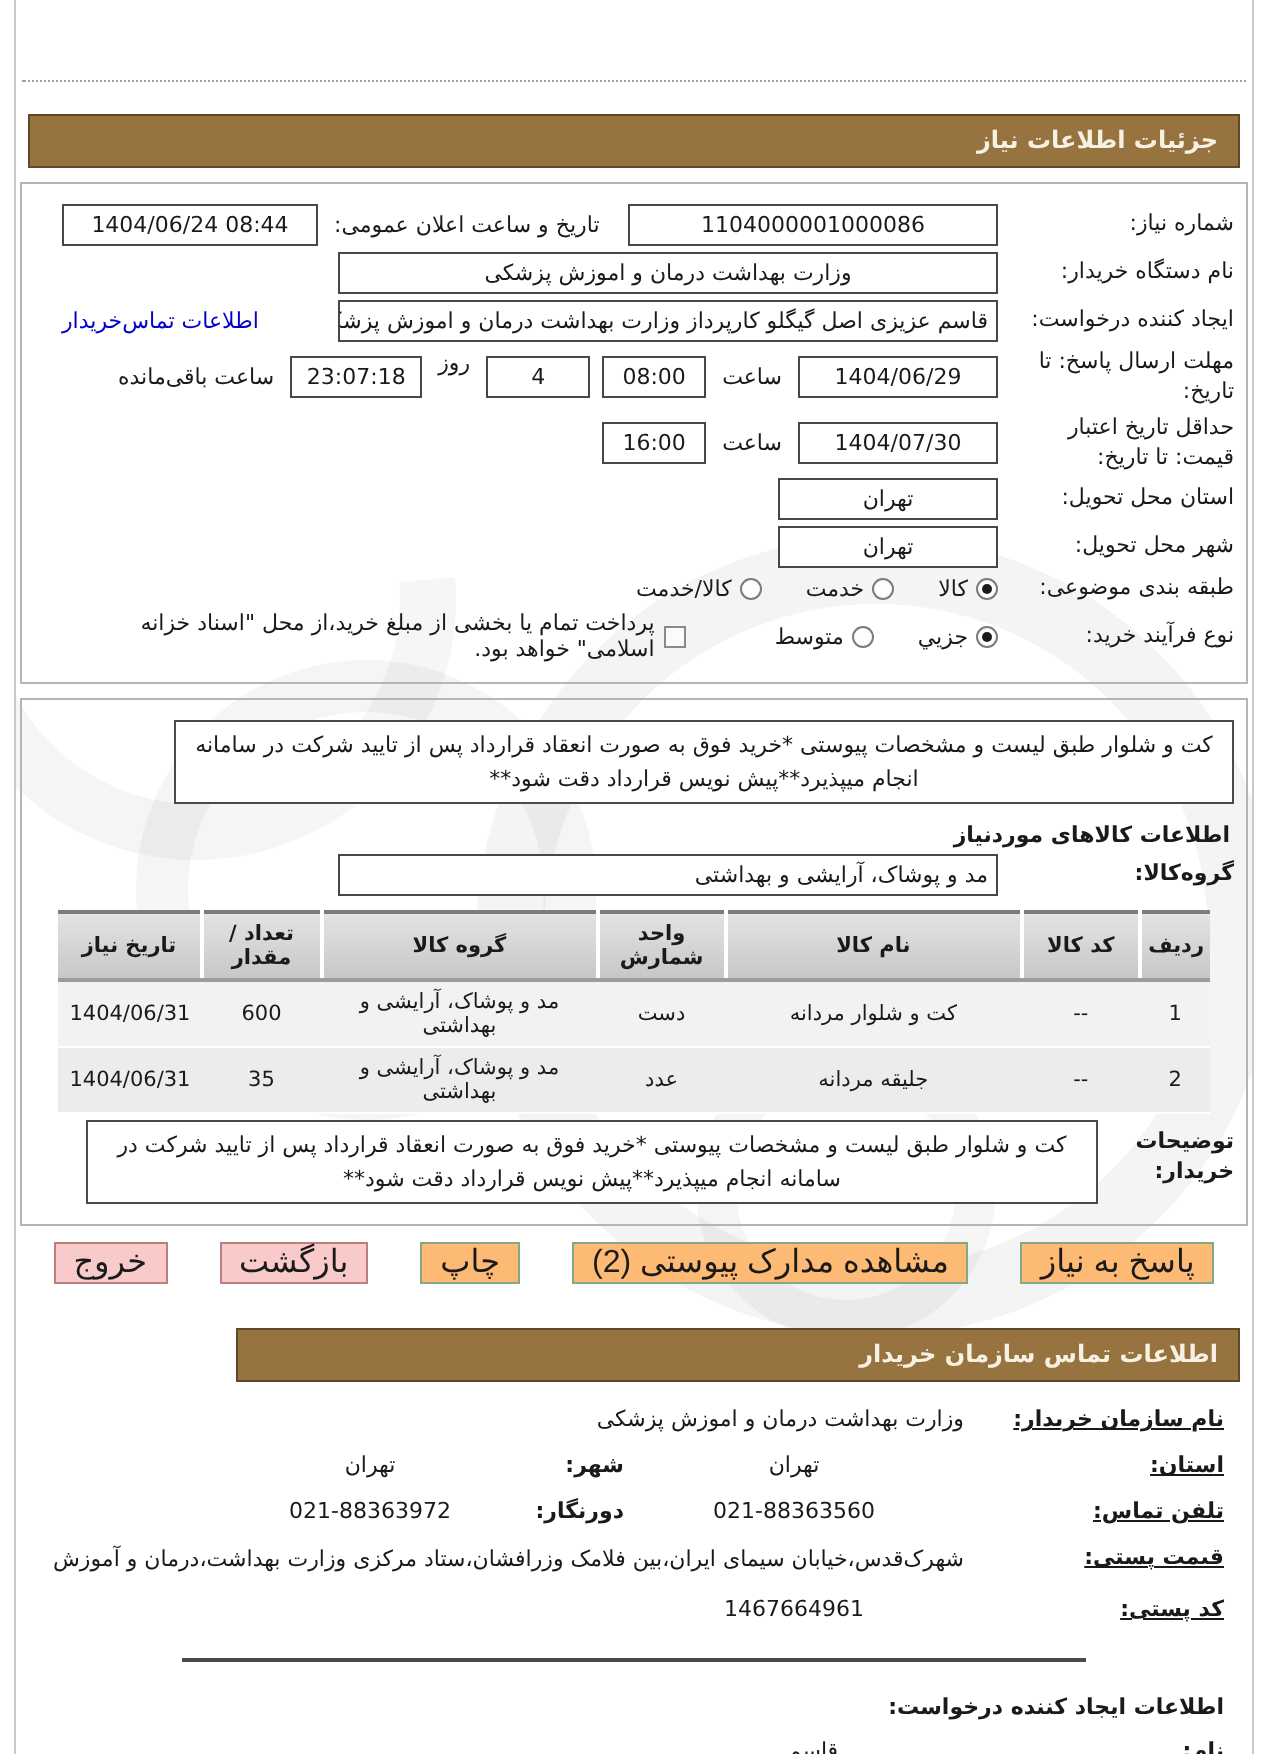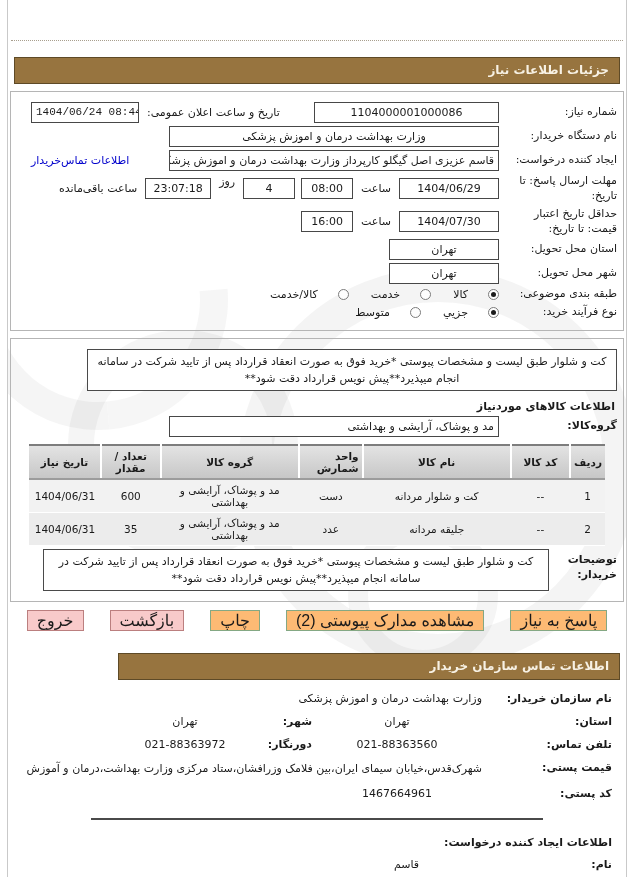--- a/index.html
+++ b/index.html
@@ -40,62 +40,62 @@
   .row { display:flex; align-items:center; margin:3px 0; gap:6px; padding-left:14px; }
   .lbl { flex:0 0 112px; line-height:1.35; }
   .lbl-inline { margin:0 2px; }
   .bold { font-weight:bold; }
   .input {
     border:1px solid #474747; background:#fff; min-height:19px; line-height:17px;
     padding:1px 4px; white-space:nowrap; overflow:hidden;
   }
   .ltr { direction:ltr; unicode-bidi:embed; }
   .center { text-align:center; }
-  .w180 { width:185px; } .w110 { width:108px;font-family:Liberation Mono, monospace; } .w330 { width:330px; flex:0 0 330px; }
+  .w180 { width:185px; } .w110 { width:128px; } .w330 { width:330px; flex:0 0 330px; }
   .w100 { width:100px; } .w55 { width:52px; } .w65 { width:66px; } .w-city { width:110px; }
   .push-left { margin-right:auto; }
   .link { color:#0000cc; cursor:pointer; white-space:nowrap; margin-right:auto; }
   .raised { position:relative; top:-7px; }
 
   .radio { width:11px; height:11px; border:1px solid #7b7b7b; border-radius:50%;
            display:inline-block; background:#fdfdfd; position:relative; flex:0 0 auto; }
   .radio.checked::after { content:""; position:absolute; inset:2px; background:#1c1c1c; border-radius:50%; }
-  .opt { display:inline-flex; align-items:center; gap:20px; margin-left:16px; }
+  .opt { display:inline-flex; align-items:center; gap:4px; margin-left:16px; }
   .checkbox { width:11px; height:11px; border:1px solid #8a8a8a; display:inline-block;
               background:#fbfbfb; flex:0 0 auto; }
   .chk-group { display:inline-flex; align-items:center; gap:5px; margin-right:22px; }
 
   .desc-row { align-items:flex-start; padding-left:70px; }
   .desc-row .lbl { flex:0 0 72px; padding-top:8px; }
   .notes-row { align-items:flex-start; padding-left:26px; }
   .notes-row .lbl { flex:0 0 62px; padding-top:4px; }
   .descbox { flex:1; border:1px solid #4a4a4a; padding:3px 8px; text-align:center; line-height:1.55; background:#fff; }
 
   .goods-title { font-weight:bold; margin:9px 2px 2px; }
 
   table.goods { width:96%; margin:7px auto 2px; border-collapse:collapse; font-size:10.5px;
                 border-top:2px solid #7d7d7d; }
   table.goods th { background:linear-gradient(#e3e3e3,#c7c7c7); font-weight:bold;
                    padding:4px 3px; border-left:2px solid #fff; border-bottom:2px solid #9c9c9c; }
   table.goods th:last-child { border-left:none; }
   table.goods td { padding:4px 3px; text-align:center; border-bottom:1px solid #fff; }
   table.goods tbody tr:nth-child(odd) { background:#f2f2f2; }
   table.goods tbody tr:nth-child(even) { background:#ececec; }
-  .col-row{width:34px;} .col-code{width:60px;} .col-name{width:150px;} .col-unit{width:64px;text-align:right;}
+  .col-row{width:34px;} .col-code{width:60px;} .col-name{width:150px;} .col-unit{width:64px;}
   .col-group{width:140px;} .col-qty{width:60px;} .col-date{width:72px;}
 
   .actions { display:flex; justify-content:center; gap:26px; margin:8px 0 0; direction:rtl; }
   .btn { border:1px solid #8a8a8a; padding:2px 9px; font-size:16px; line-height:15px;
          cursor:pointer; white-space:nowrap; color:#1a1a1a; }
   .btn-green { background:#fdba74; border-color:#84a884; }
   .btn-pink  { background:#f8caca; border-color:#bb7f7f; }
 
   .contact { margin-top:12px; }
   .c-row { display:flex; align-items:flex-start; margin:10px 14px 0 10px; }
-  .c-lbl { font-weight:bold; flex:0 0 130px; }
+  .c-lbl { font-weight:bold; flex:0 0 130px;text-decoration:underline; }
   .c-lbl-2 { font-weight:bold; flex:0 0 72px; }
   .c-val { flex:0 0 170px; text-align:center; }
   .c-val-2 { flex:0 0 110px; text-align:center; }
   .c-val-wide { flex:1; line-height:1.4; }
 
   .divider-solid { border-top:2px solid #4a4a4a; width:452px; margin:18px auto 0; }
 
   .creator { margin-top:16px; }
   .creator-title { font-weight:bold; margin:0 14px 6px 0; }
   .k-row { display:flex; margin:9px 14px 0 0; }
@@ -184,20 +184,24 @@
 
       <div class="row">
         <span class="lbl">نوع فرآیند خرید:</span>
         <span class="opt">
           <span class="radio checked"></span>
           <span>جزیي</span>
         </span>
         <span class="opt">
           <span class="radio"></span>
           <span>متوسط</span>
+        </span>
+        <span class="chk-group">
+          <span class="checkbox"></span>
+          <span>پرداخت تمام یا بخشی از مبلغ خرید،از محل "اسناد خزانه اسلامی" خواهد بود.</span>
         </span>
       </div>
 
     </div>
 
     <div class="box">
 
       <div class="row desc-row">
         <div class="descbox">کت و شلوار طبق لیست و مشخصات پیوستی *خرید فوق به صورت انعقاد قرارداد پس از تایید شرکت در سامانه انجام میپذیرد**پیش نویس قرارداد دقت شود**</div>
       </div>

